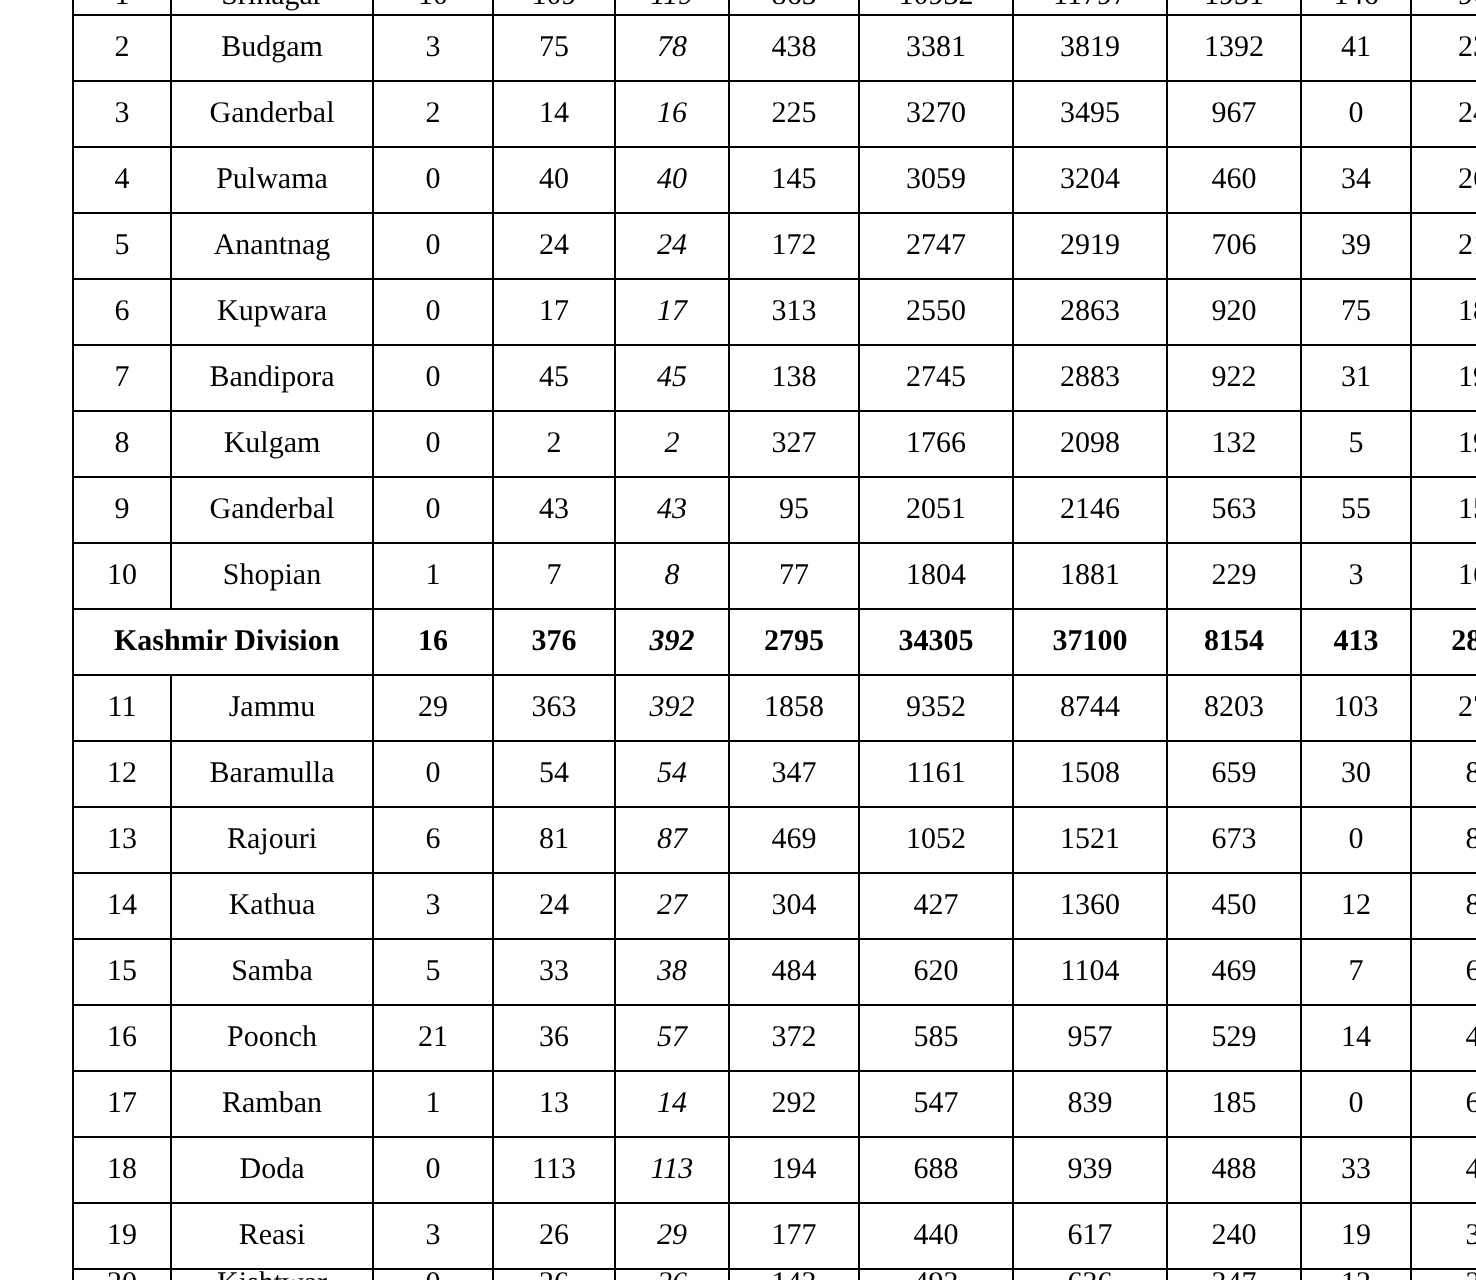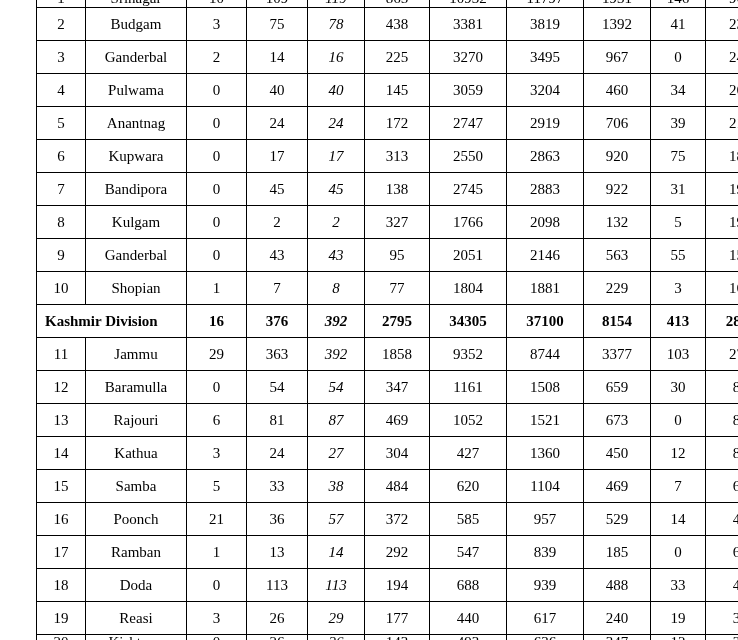--- a/index.html
+++ b/index.html
@@ -48,21 +48,21 @@
   td.c-n5 { width: 72px; }
   td.c-n6 { width: 72px; }
   td.c-n7 { width: 62px; }
   td.c-n8 { width: 50px; }
   td.c-n9 { width: 72px; }
   tr.division-row td {
     font-weight: bold;
   }
   tr.division-row td.c-div-label {
     text-align: left;
-    padding-left: 8px;
+    padding-left: 20px;
     font-weight: bold;
   }
   tr.clipped-top td {
     height: 20px;
     border-top: none;
     vertical-align: bottom;
     padding-bottom: 1px;
   }
   tr.clipped-bottom td {
     height: 18px;
@@ -232,21 +232,21 @@
       </tr>
       <tr>
         <td class="c-sno">11</td>
         <td class="c-name">Jammu</td>
         <td class="c-n1">29</td>
         <td class="c-n2">363</td>
         <td class="c-n3">392</td>
         <td class="c-n4">1858</td>
         <td class="c-n5">9352</td>
         <td class="c-n6">8744</td>
-        <td class="c-n7">3377</td>
+        <td class="c-n7">8203</td>
         <td class="c-n8">103</td>
         <td class="c-n9">2797</td>
 
       </tr>
       <tr>
         <td class="c-sno">12</td>
         <td class="c-name">Baramulla</td>
         <td class="c-n1">0</td>
         <td class="c-n2">54</td>
         <td class="c-n3">54</td>

